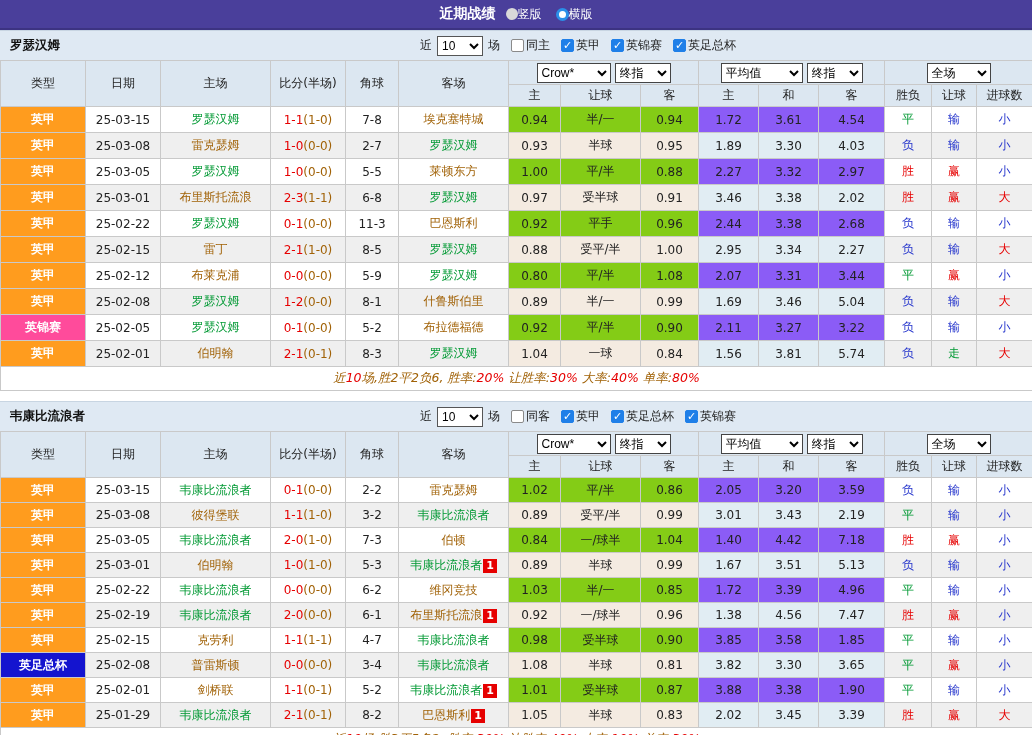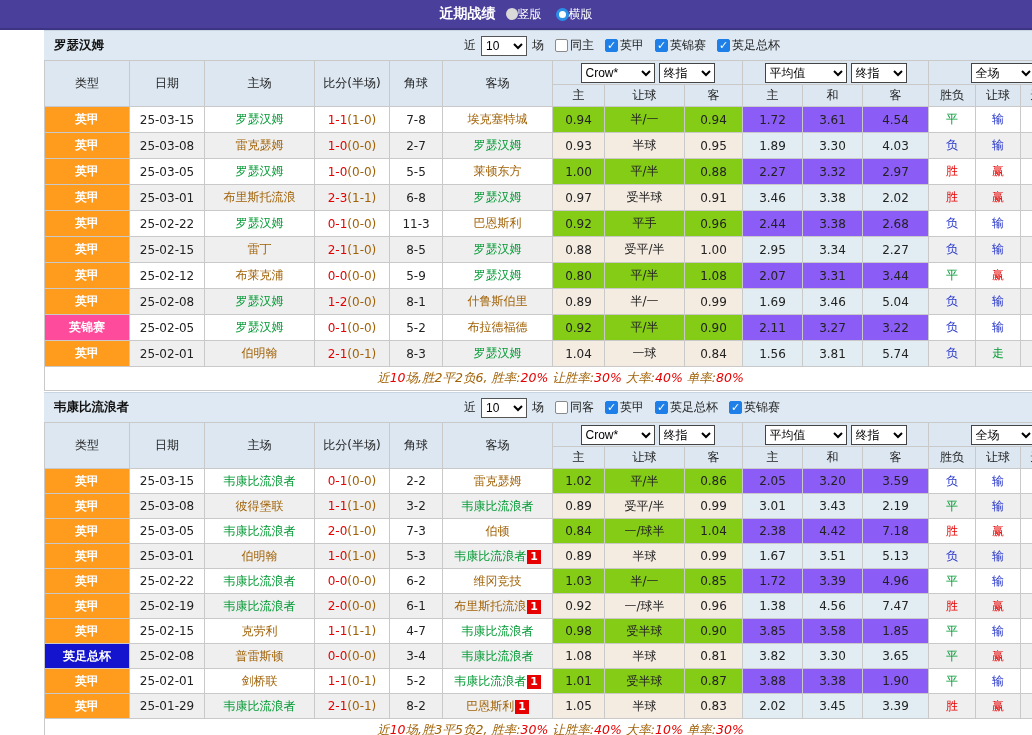--- a/index.html
+++ b/index.html
@@ -62,21 +62,21 @@
   .badge-blue   { background: #1414cf !important; color: #fff; font-weight: bold; }
   .t-red   { color: #e60000; }
   .t-green { color: #009933; }
   .t-blue  { color: #2333cc; }
   .t-black { color: #a16207; }
   .red-card {
     display: inline-block; background: #e60000; color: #fff;
     font-size: 11px; line-height: 14px; padding: 0 3px; margin-left: 1px; font-weight: bold;
   }
   .summary-row td { height: 24px; background: #fff !important; font-size: 12.5px; font-style: italic; }
-  .section { margin-bottom: 1px; padding-left: 44px; }
+  .section { margin-bottom: 10px; }
 </style>
 </head>
 <body>
 
 <div class="topbar">
   <span class="title">近期战绩</span>
   <span class="radio-group">
     <span class="radio-item">
       <span class="radio-dot"></span>
       <span>竖版</span>
@@ -440,21 +440,21 @@
           <tr>
             <td class="badge-orange">英甲</td>
             <td>25-03-05</td>
             <td><span class="t-green">韦康比流浪者</span></td>
             <td><span class="t-red">2-0</span><span class="t-black">(1-0)</span></td>
             <td>7-3</td>
             <td><span class="t-black">伯顿</span></td>
             <td class="c-crow">0.84</td>
             <td class="c-crow">一/球半</td>
             <td class="c-crow">1.04</td>
-            <td class="c-avg">2.38</td>
+            <td class="c-avg">1.40</td>
             <td class="c-avg">4.42</td>
             <td class="c-avg">7.18</td>
             <td class="t-red">胜</td>
             <td class="t-red">赢</td>
             <td class="t-blue">小</td>
           </tr>
           <tr>
             <td class="badge-orange">英甲</td>
             <td>25-03-01</td>
             <td><span class="t-black">伯明翰</span></td>

